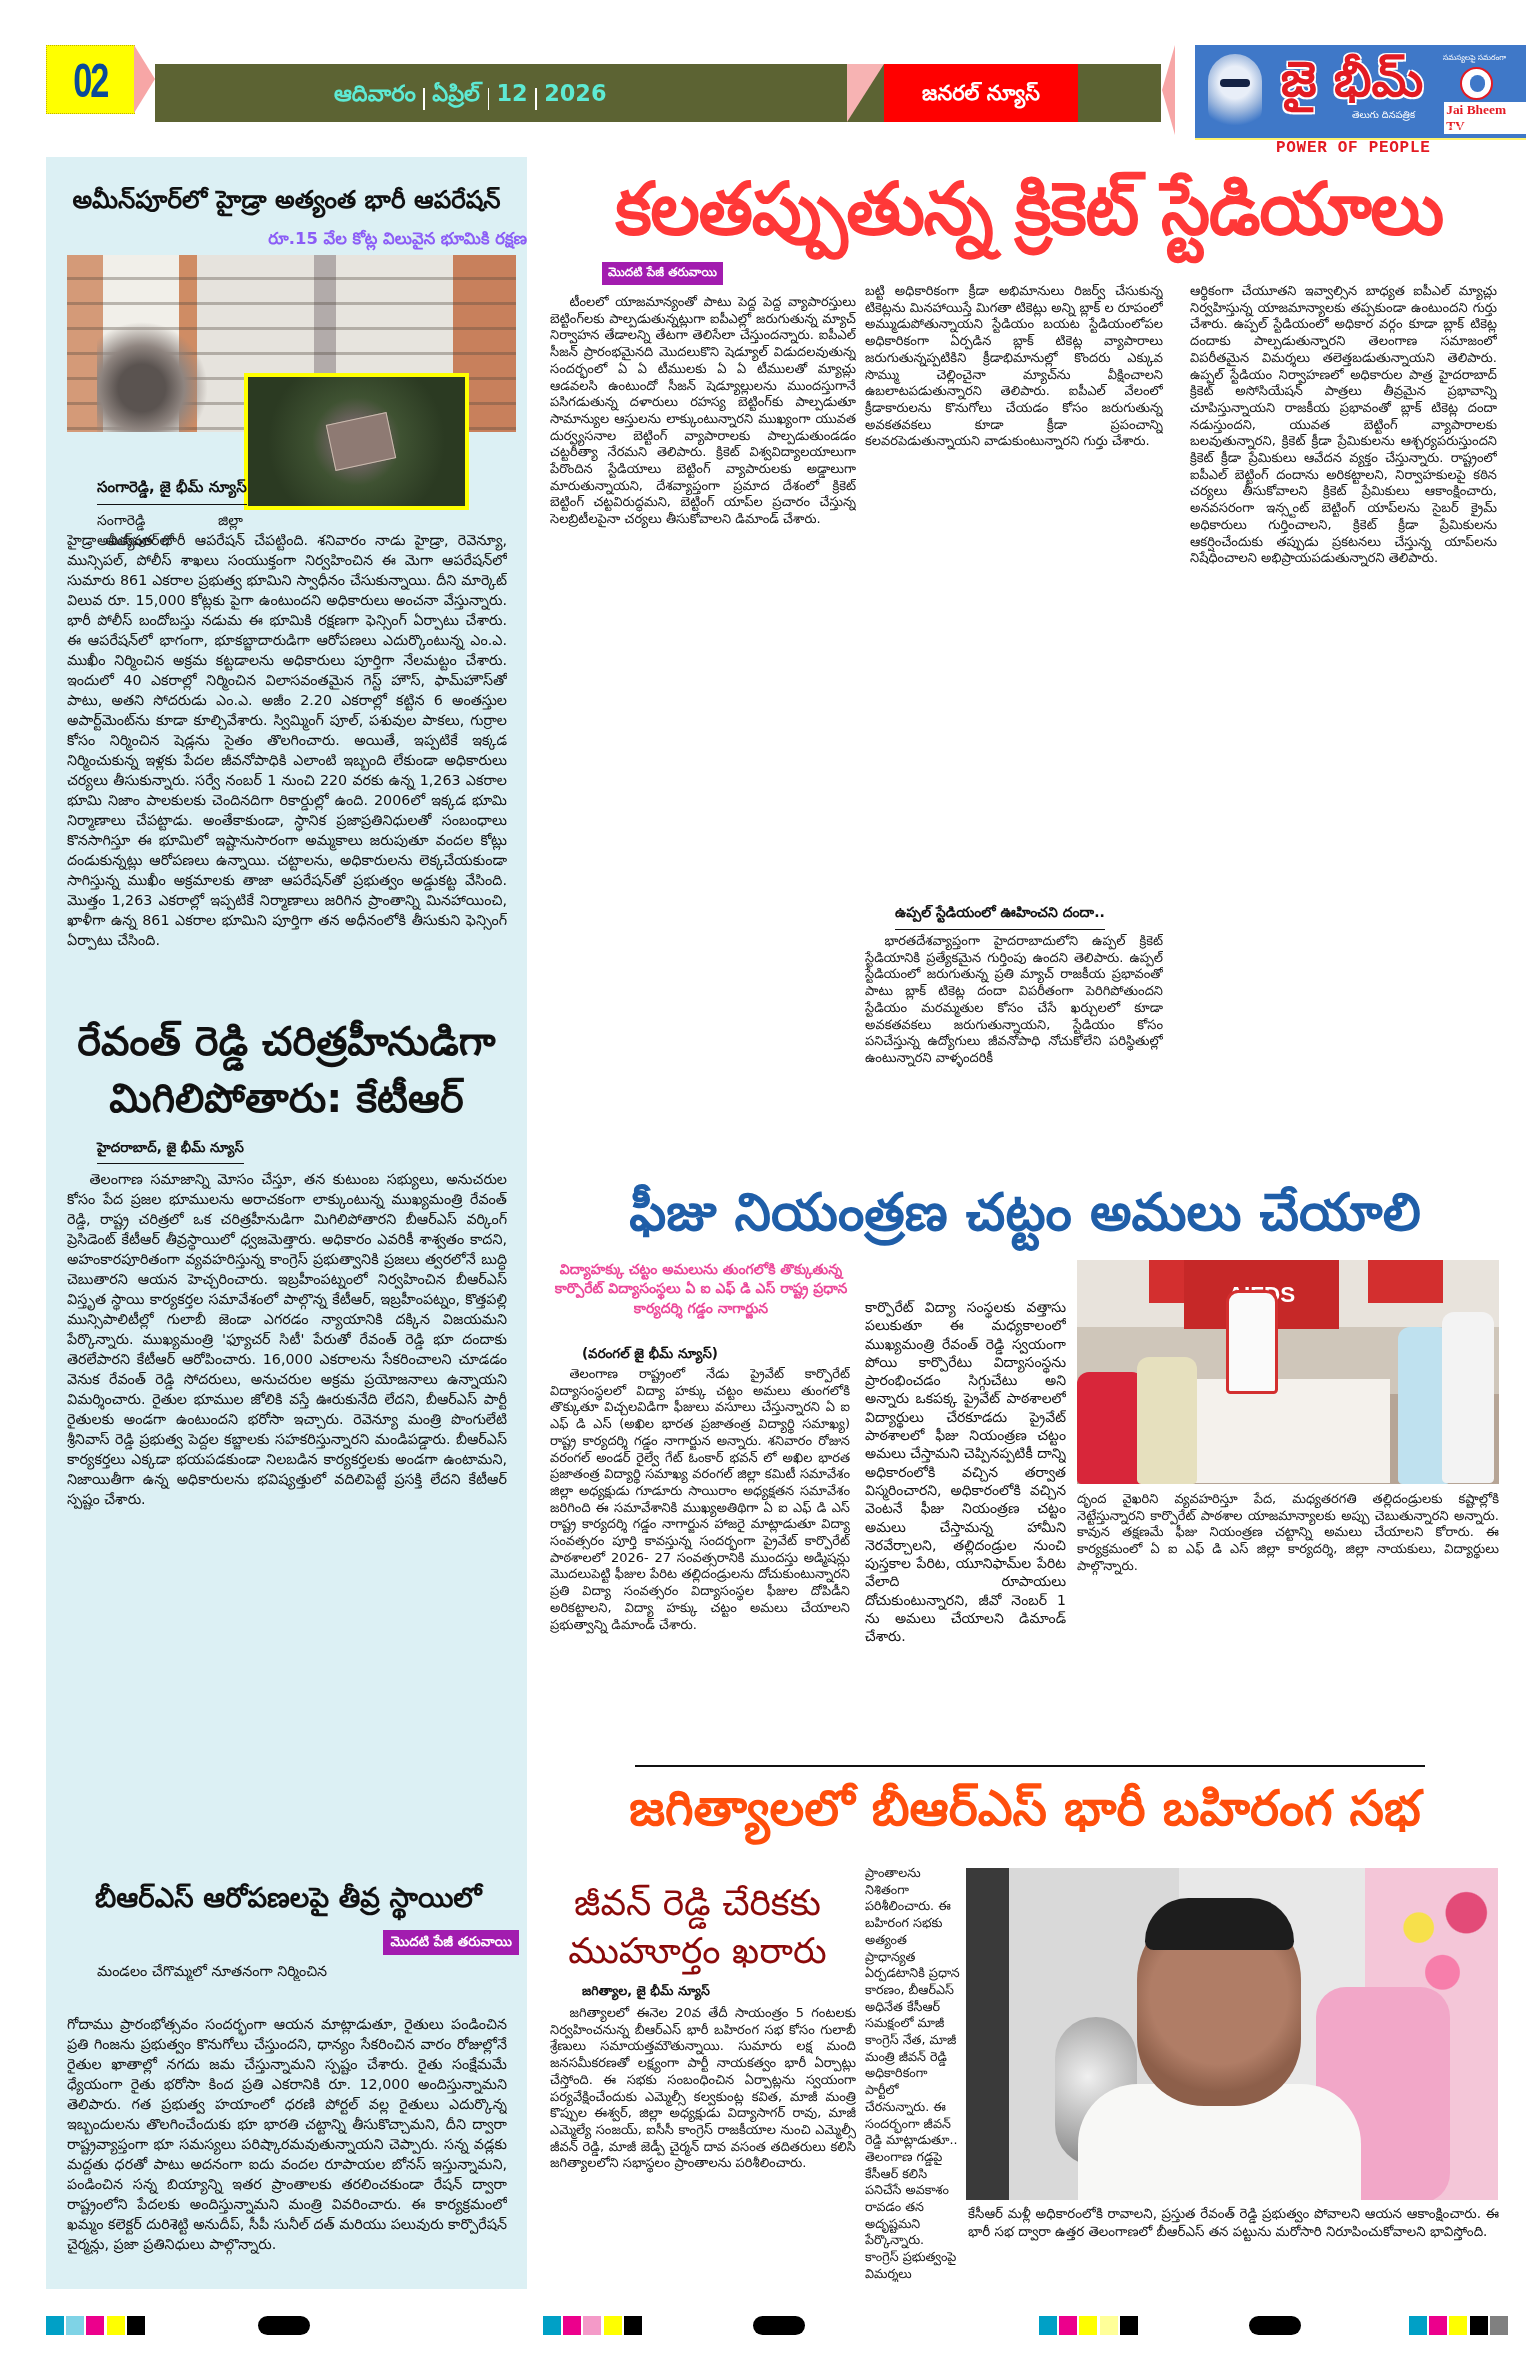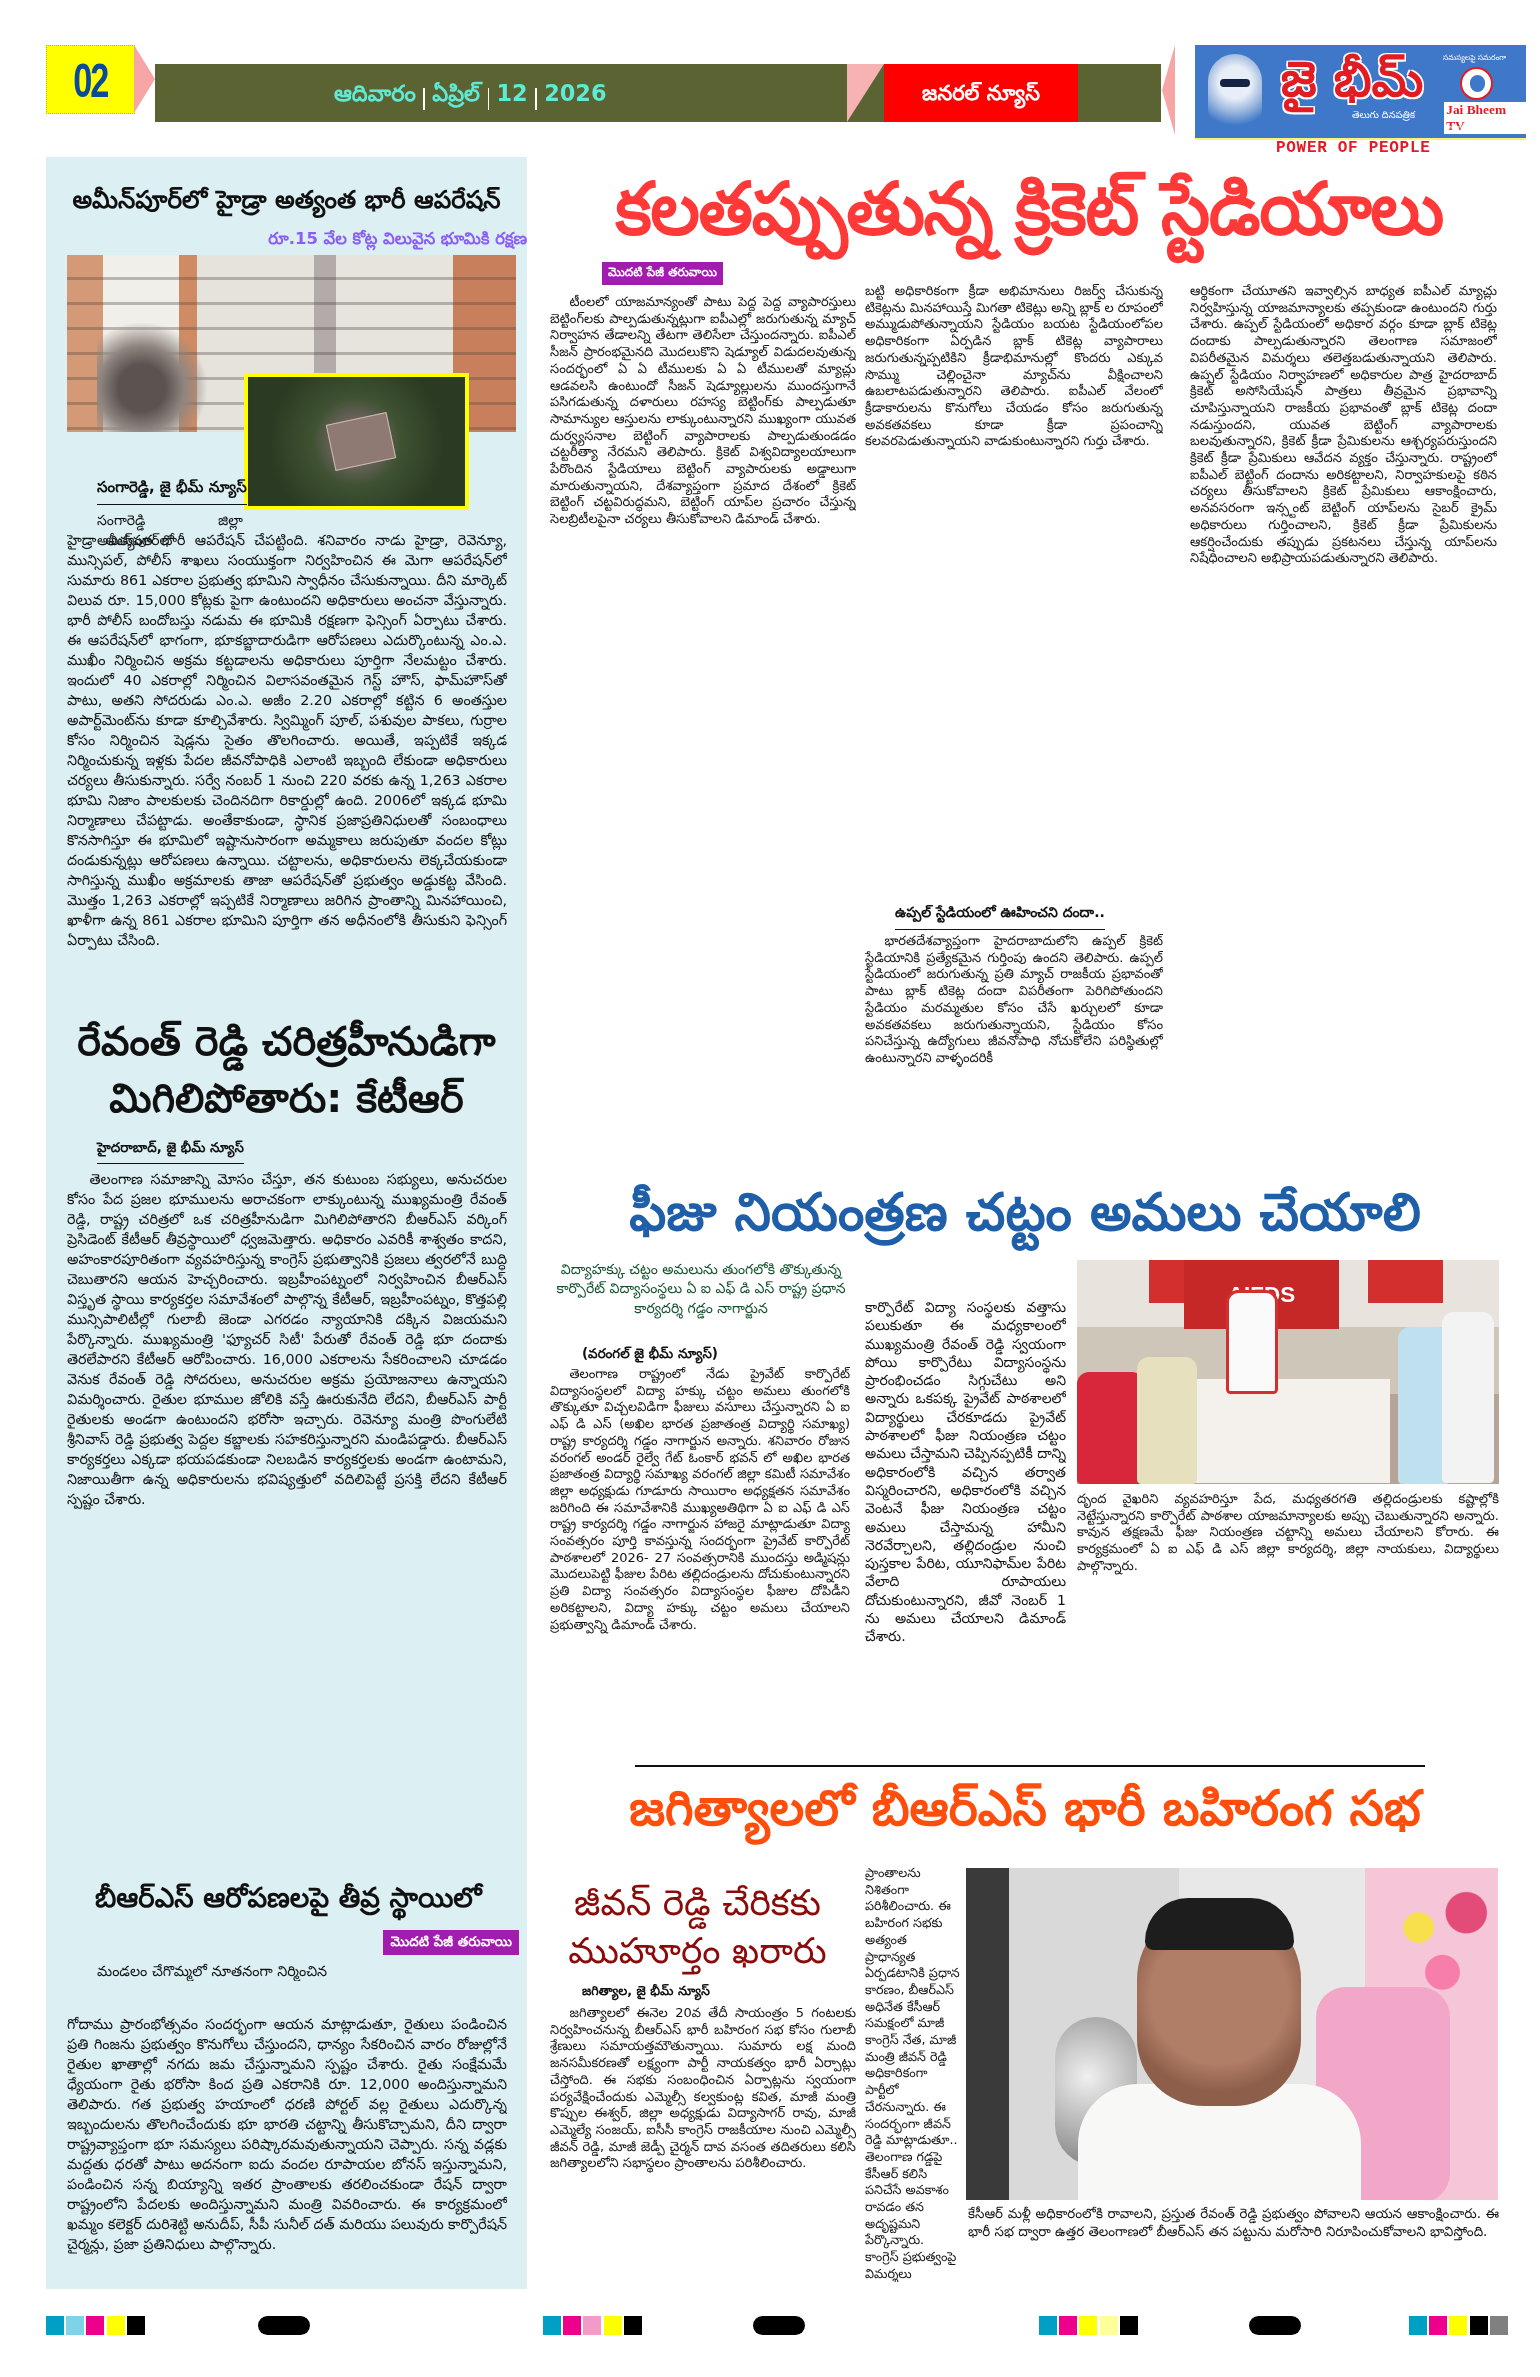--- a/index.html
+++ b/index.html
@@ -43,21 +43,21 @@
   .h2 { position:absolute; left:0; width: 100%; text-align:center; font-weight:700; font-size: 40px; line-height: 54px; color:#111; }
   .h3 { position:absolute; left: 22.4px; width: 440px; font-weight:700; font-size: 27.6px; line-height: 39px; color:#111; text-align:center; }
   .tag-red { position:absolute; background:#a21caf; color:#fff; font-weight:700; font-size: 13.4px; padding: 3.7px 7.5px; }
 
   
   .cricket-title { position:absolute; left: 552px; top: 160px; width: 954px; text-align:center; color:#ff3838; font-weight:700; font-size: 73px; line-height: 97px; letter-spacing: -1.5px; transform: scaleX(.96); }
   .col-text { position:absolute; font-size: 13px; line-height: 16.7px; color:#111; text-align: justify; overflow: hidden; }
   .col-text p { text-indent: 19.4px; }
   .subhead { position:absolute; font-weight:700; font-size: 14px; border-bottom: 1.5px solid #111; padding-bottom: 4.5px; }
   .fee-title { position:absolute; left: 544px; top: 1178px; width: 962px; text-align:center; color:#1f5ea8; font-weight:700; font-size: 52px; line-height: 69px; }
-  .fee-sub { position:absolute; left: 552px; top: 1260px; width: 298px; text-align:center; color:#14532d; font-weight:400; font-size: 14px; line-height: 19.4px; }
+  .fee-sub { position:absolute; left: 552px; top: 1260px; width: 298px; text-align:center; color:#ec4899; font-weight:700; font-size: 14px; line-height: 19.4px; }
   .fee-dateline { position:absolute; left: 582px; top: 1346px; font-size: 13.4px; font-weight:700; }
   .photo-meeting { position:absolute; left: 1077px; top: 1260px; width: 422px; height: 224px; background: linear-gradient(180deg,#e8e3dc 0 30%, #cfc6ba 30% 60%, #b6a596 60% 100%); overflow: hidden; }
   .photo-meeting .banner { position:absolute; left: 107px; top: 0; width: 155px; height: 69px; background:#c62828; color:#fff; font-family:"Liberation Sans", sans-serif; font-weight: 700; font-size: 22.4px; text-align:center; line-height: 69px; }
   .photo-meeting .poster { position:absolute; top: 0; width: 45px; height: 43px; background:#d32f2f; }
   .photo-meeting .table { position:absolute; left: 112px; top: 119px; width: 201px; height: 104px; background:#f4f1ec; }
   .photo-meeting .person { position:absolute; border-radius: 12px 12px 4.5px 4.5px; }
   .divider { position:absolute; height: 2.2px; background:#111; }
   .brs-title { position:absolute; left: 544px; top: 1771px; width: 962px; text-align:center; color:#ff4e0c; font-weight:700; font-size: 49px; line-height: 75px; }
   .jeevan-title { position:absolute; left: 567px; top: 1879px; width: 261px; text-align:center; color:#8b0a0a; font-family: "DejaVu Serif", serif; font-size: 36px; line-height: 48px; }
   .jeevan-dateline { position:absolute; left: 582px; top: 1983px; font-size: 12.7px; font-weight: 700; }

